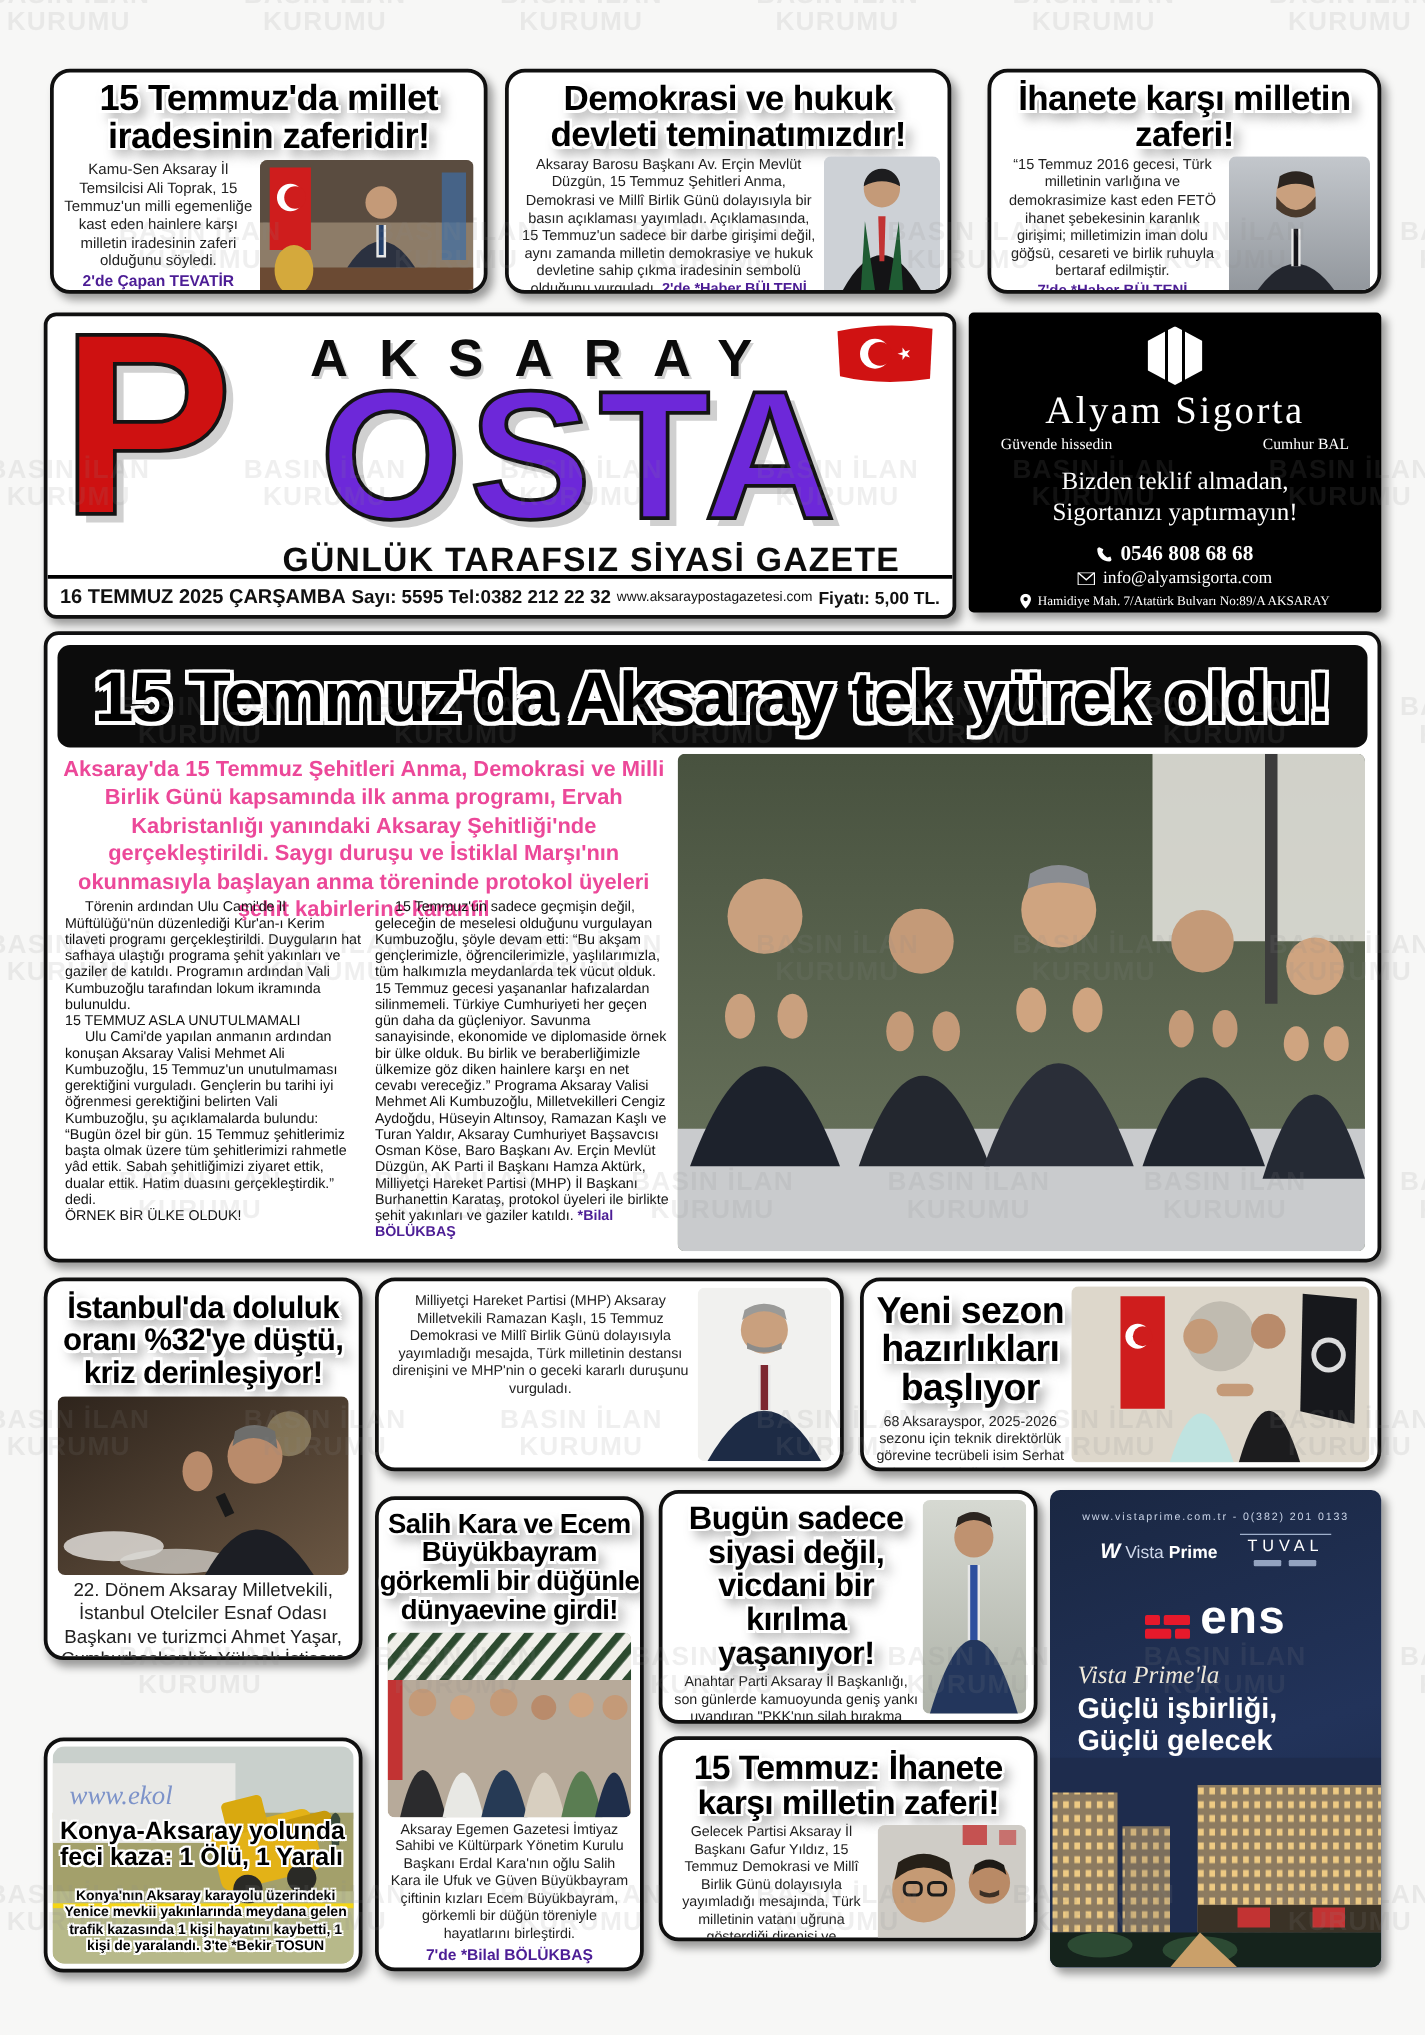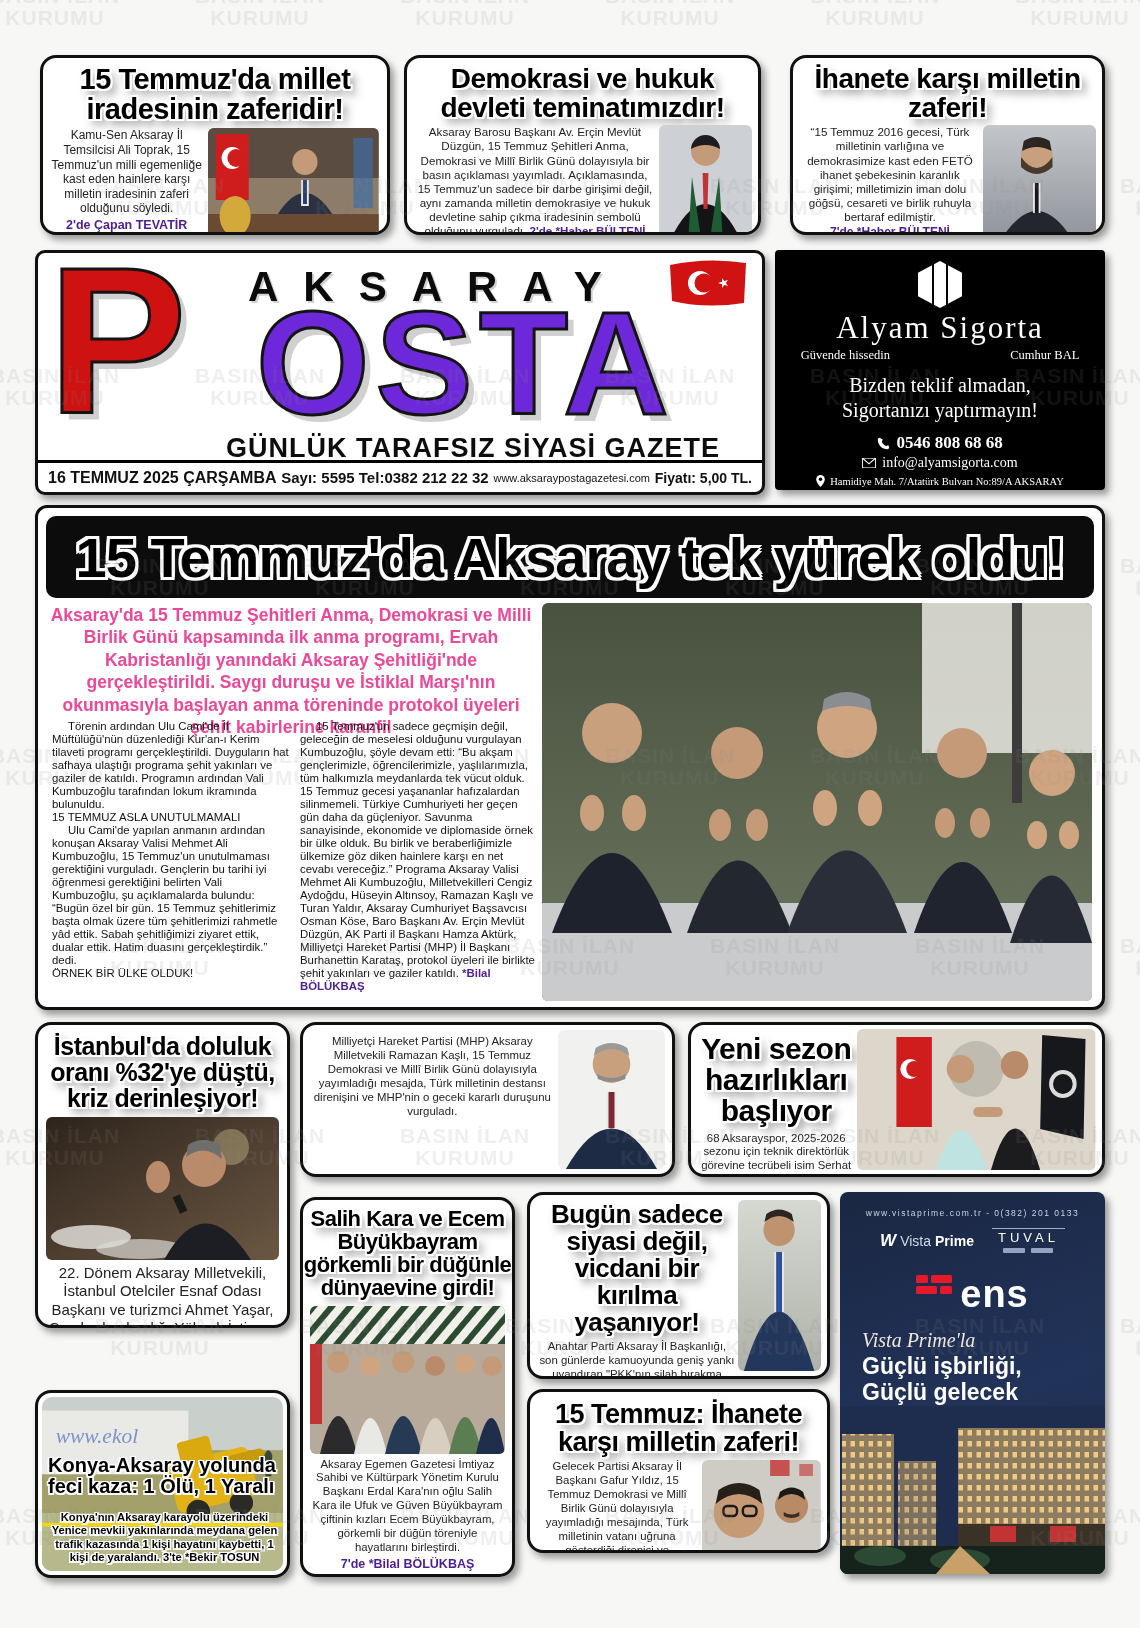--- a/index.html
+++ b/index.html
@@ -63,21 +63,21 @@
          background:linear-gradient(160deg,#1a2742 0%,#22335a 55%,#1b2948 100%);z-index:2;overflow:hidden;
          box-shadow:4px 5px 7px rgba(0,0,0,.38);color:#fff;}
   .vs-top{text-align:center;font-size:8.5px;letter-spacing:1.5px;color:#c9d3e6;margin-top:16px;}
   .vs-brands{display:flex;justify-content:center;align-items:center;gap:18px;margin-top:10px;}
   .vs-vp{display:flex;align-items:center;gap:4px;font-size:14px;}
   .vs-w{font-weight:900;font-style:italic;font-size:17px;}
   .vs-tuval{font-size:13px;letter-spacing:4px;border-top:1px solid #9fb0cc;border-bottom:0;
             padding:1px 6px;text-align:center;}
   .vs-subs{display:flex;gap:6px;justify-content:center;margin-top:2px;}
   .vs-subs i{display:block;width:22px;height:5px;background:#93a3c0;border-radius:1px;}
-  .ens-row{display:flex;align-items:flex-start;justify-content:center;gap:8px;margin-top:22px;}
+  .ens-row{display:flex;align-items:flex-end;justify-content:center;gap:8px;margin-top:22px;}
   .ens-mark{position:relative;width:36px;height:21px;}
   .ens-mark i{position:absolute;background:#e6192b;border-radius:1.5px;}
   .ens-word{font-size:38px;font-weight:bold;letter-spacing:1px;line-height:1;}
   .vs-script{font-family:"Liberation Serif", serif;font-style:italic;font-size:20px;color:#efe9da;
              margin:16px 0 0 22px;}
   .vs-big{font-size:23px;font-weight:bold;line-height:1.12;margin:2px 0 0 22px;}
   .vs-body{font-size:8.4px;line-height:1.35;color:#cdd7ea;margin:8px 22px 0 22px;text-align:left;}
   .vs-bld{position:absolute;left:0;right:0;bottom:0;height:168px;}
   
   .ol-sm{color:#000;font-weight:bold;

